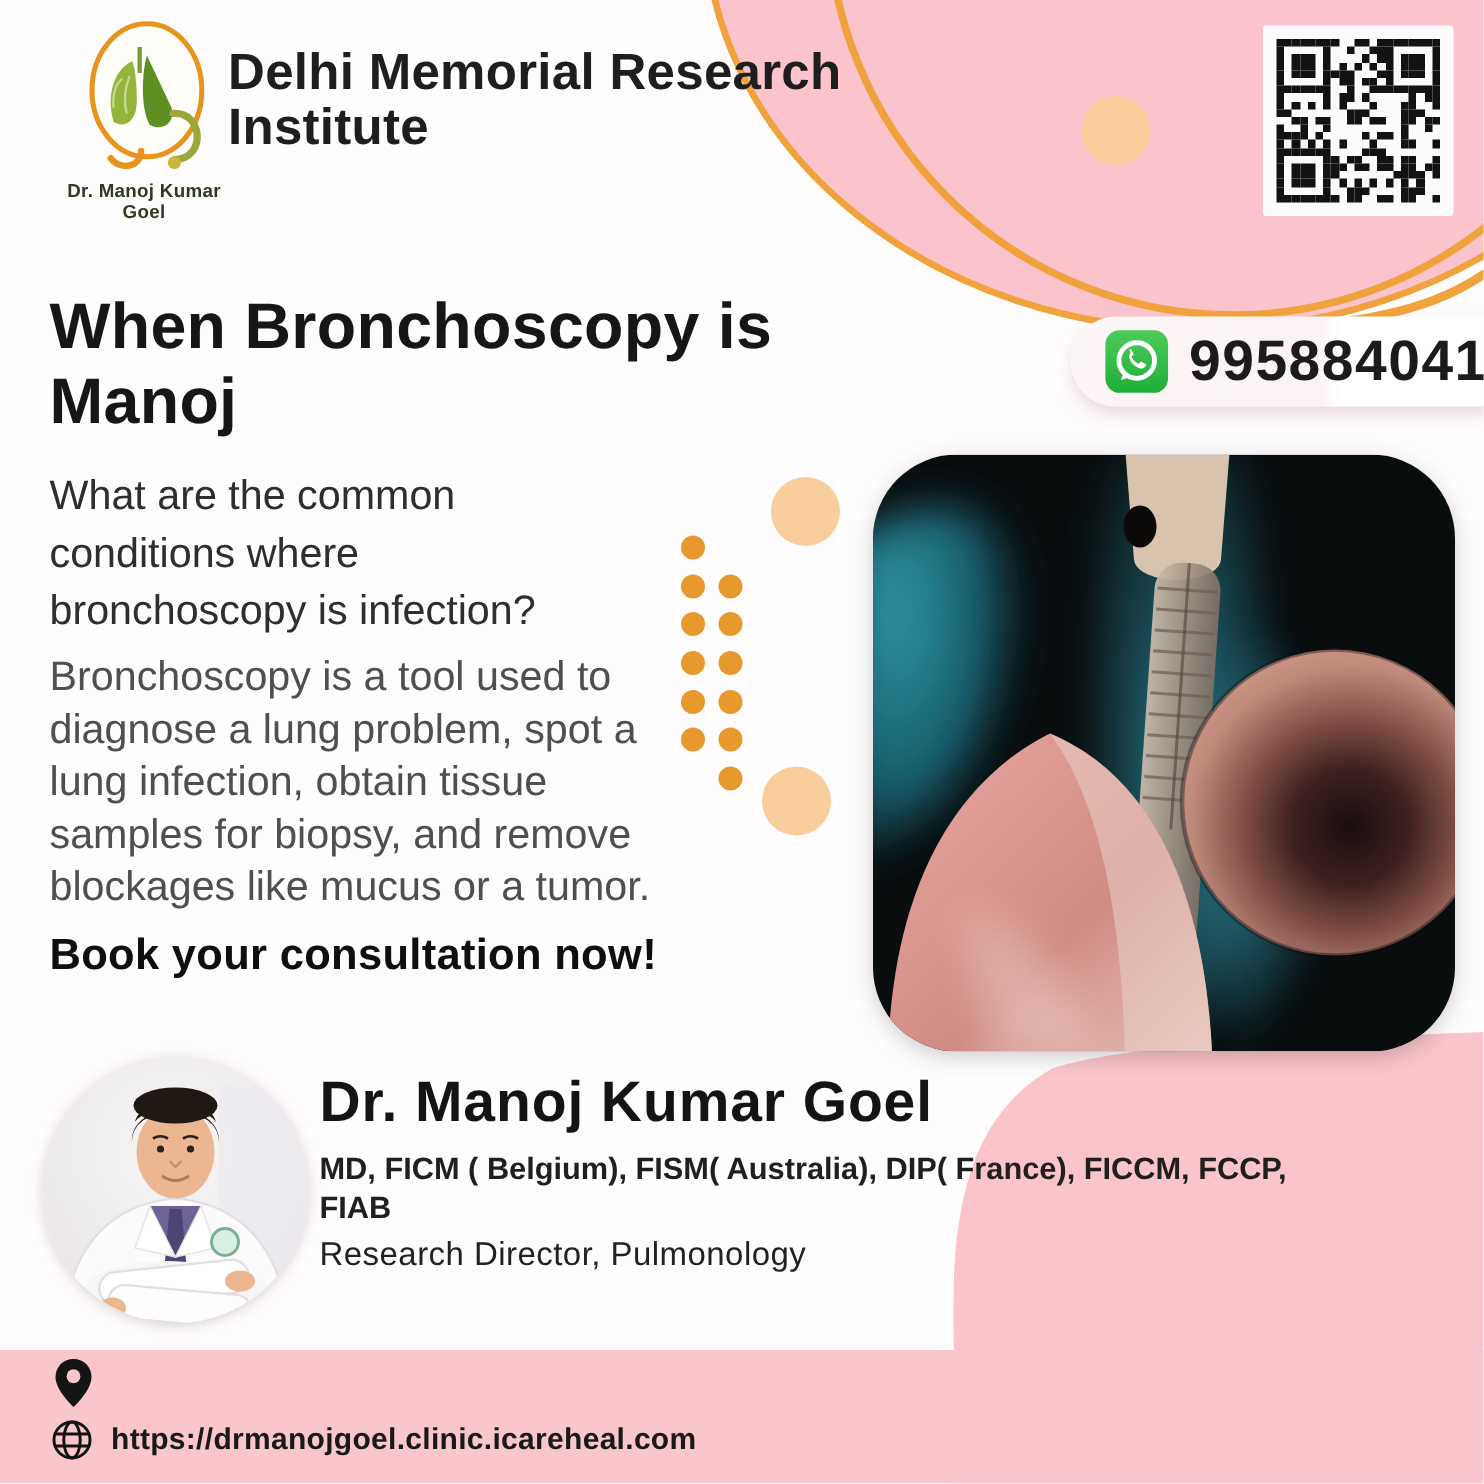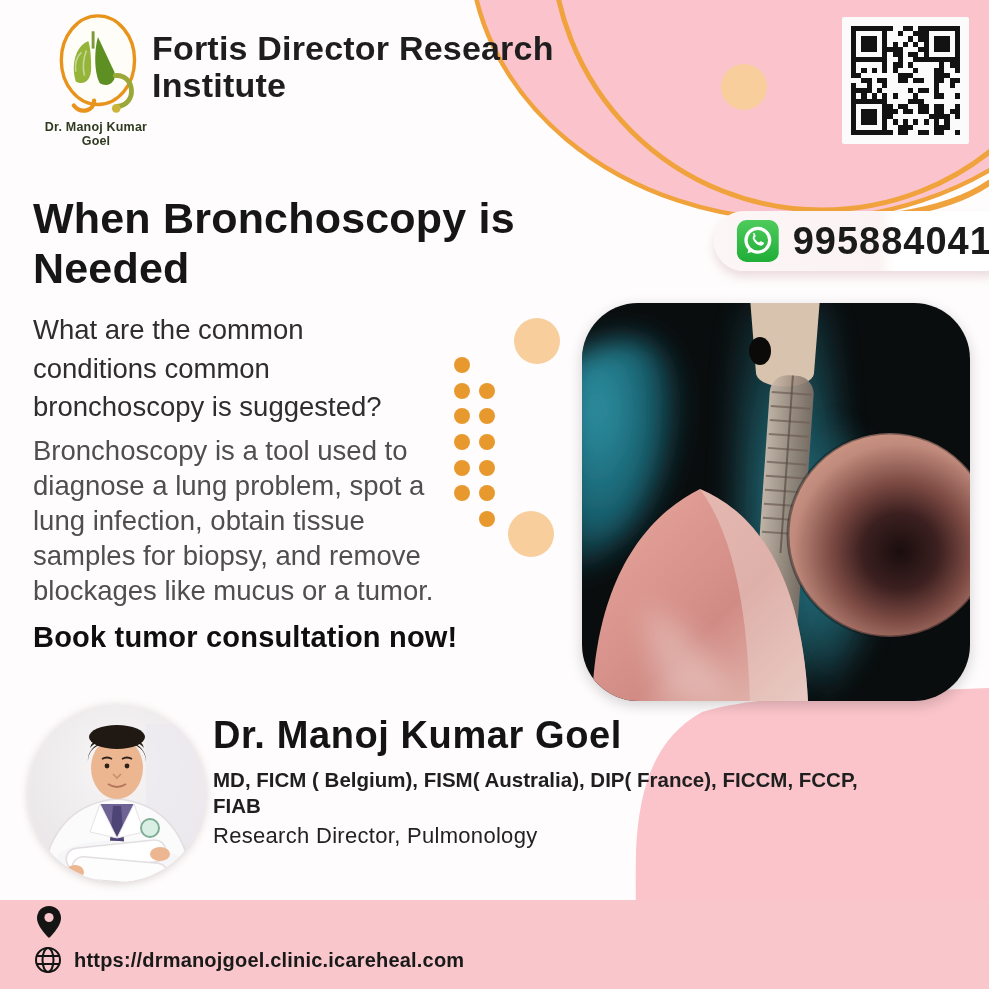--- a/index.html
+++ b/index.html
@@ -107,21 +107,21 @@
     <path d="M52 30 C 38 36 34 56 39 72 C 48 77 55 70 55 58 C 55 46 54 36 52 30 Z" fill="#94b53a"></path>
     <path d="M62 26 L 79 62 C 82 72 73 79 64 74 C 58 64 58 40 62 26 Z" fill="#5e8f23"></path>
     <path d="M45 42 C 40 46 38 54 39 62 M50 40 C 47 48 46 58 48 66" stroke="#c6d79a" stroke-width="1.6" fill="none"></path>
     <path d="M58 92 C 58 103 44 106 37 97" fill="none" stroke="#E8931C" stroke-width="4.5" stroke-linecap="round"></path>
     <path d="M80 66 C 100 64 104 96 82 98" fill="none" stroke="#9aa83a" stroke-width="5" stroke-linecap="round"></path>
     <circle cx="81" cy="100" r="4.5" fill="#c9b63b"></circle>
   </svg>
   <div class="logo-caption">Dr. Manoj Kumar Goel</div>
 </div>
 
-<div class="abs institute-title">Fortis Director Research Institute</div>
+<div class="abs institute-title">Delhi Memorial Research Institute</div>
 
 <div class="abs qr">
     <i style="grid-row:1;grid-column:1;"></i>
     <i style="grid-row:1;grid-column:2;"></i>
     <i style="grid-row:1;grid-column:3;"></i>
     <i style="grid-row:1;grid-column:4;"></i>
     <i style="grid-row:1;grid-column:5;"></i>
     <i style="grid-row:1;grid-column:6;"></i>
     <i style="grid-row:1;grid-column:7;"></i>
     <i style="grid-row:1;grid-column:8;"></i>
@@ -569,24 +569,24 @@
       </linearGradient>
     </defs>
     <rect x="1" y="1" width="44" height="44" rx="10" fill="url(#wag)"></rect>
     <circle cx="23" cy="22.3" r="12.5" fill="none" stroke="#ffffff" stroke-width="3.4"></circle>
     <path d="M13.5 31 L12 36 L17.5 34.2 Z" fill="#ffffff"></path>
     <path d="M18.6 17.2 c-.9.9-1.2 2.2-.8 3.4 1.1 3.4 3.8 6.1 7.2 7.2 1.2.4 2.5.1 3.4-.8l.9-.9 c.4-.4.3-1.1-.2-1.4l-2.4-1.3 c-.4-.2-.9-.2-1.2.1l-1.2 1.2 c-2.2-1-4-2.8-5-5 l1.2-1.2 c.3-.3.4-.8.1-1.2 l-1.3-2.4 c-.3-.5-1-.6-1.4-.2 Z" fill="#ffffff"></path>
   </svg>
   <span class="wa-number">9958840415</span>
 </div>
 
-<div class="abs h1">When Bronchoscopy is Needed</div>
-<div class="abs question">What are the common conditions common bronchoscopy is suggested?</div>
+<div class="abs h1">When Bronchoscopy is Manoj</div>
+<div class="abs question">What are the common conditions where bronchoscopy is infection?</div>
 <div class="abs body-copy">Bronchoscopy is a tool used to diagnose a lung problem, spot a lung infection, obtain tissue samples for biopsy, and remove blockages like mucus or a tumor.</div>
-<div class="abs cta">Book tumor consultation now!</div>
+<div class="abs cta">Book your consultation now!</div>
 
 <div class="abs med-img">
   <svg width="388" height="398" viewBox="0 0 388 398">
     <defs>
       <radialGradient id="tealL" cx="0.3" cy="0.3" r="0.8">
         <stop offset="0" stop-color="#2f93a4"></stop>
           <stop offset="0.6" stop-color="#17606f"></stop>
           <stop offset="1" stop-color="#17606f" stop-opacity="0"></stop>
       </radialGradient>
       <radialGradient id="tealR" cx="0.5" cy="0.5" r="0.7">

